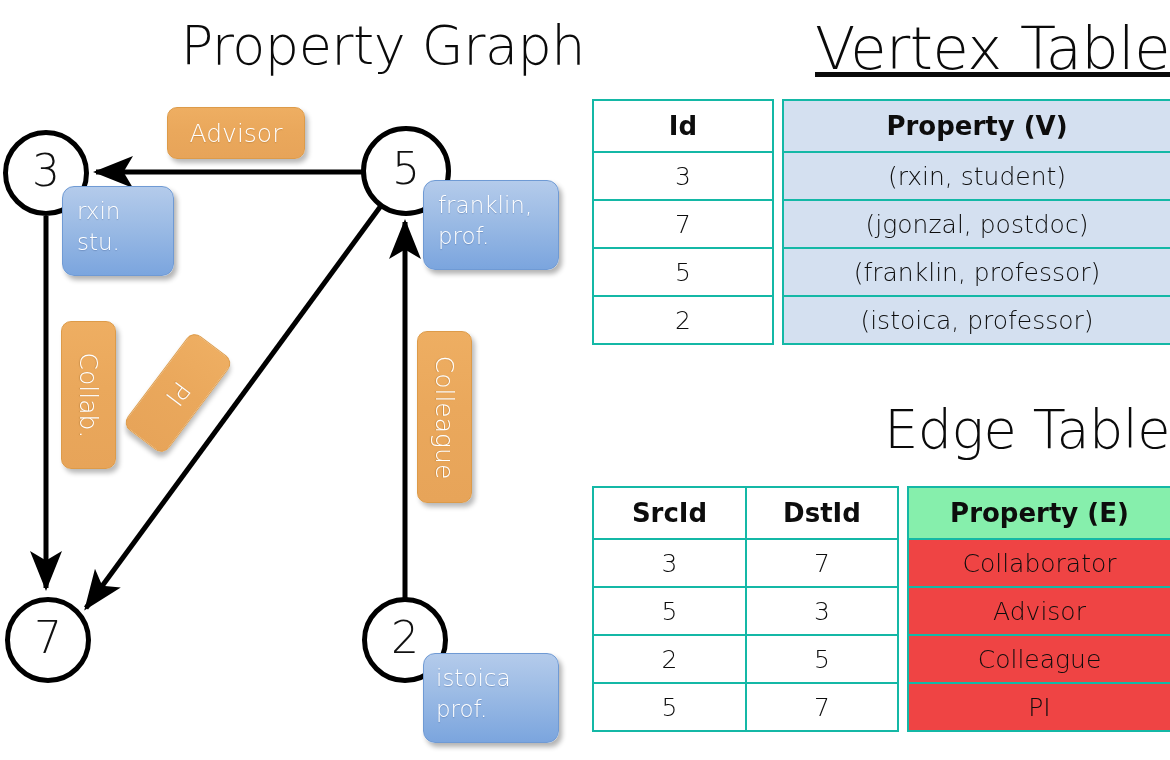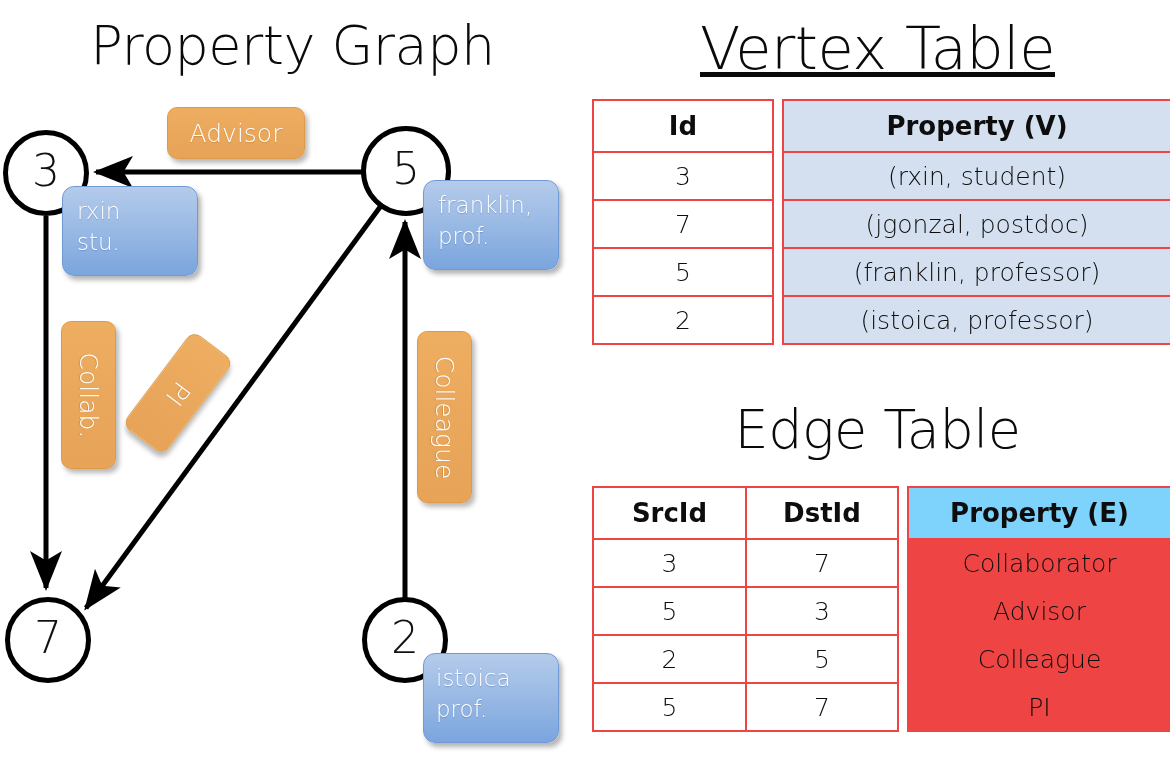--- a/index.html
+++ b/index.html
@@ -18,21 +18,21 @@
 
   
   .title {
     position: absolute;
     font-weight: 300;
     font-family: "DejaVu Sans", sans-serif;
     font-size: 52px;
     letter-spacing: -0.5px;
     color: #0a0a0a;
     white-space: nowrap;
-    text-align: center;
+    text-align: right;
     -webkit-font-smoothing: antialiased;
   }
   #title-property-graph { left: 0px;   top: 14px;  width: 585px; font-size: 54px; }
   #title-vertex-table   { left: 585px; top: 14px;  width: 585px; font-size: 59px; text-decoration: underline; }
   #title-edge-table     { left: 585px; top: 398px; width: 585px; font-size: 54px; }
 
   
   #graph-canvas {
     position: absolute;
     left: 0; top: 0;
@@ -110,40 +110,40 @@
 
   
   .tbl {
     position: absolute;
     border-collapse: collapse;
     table-layout: fixed;
     font-family: "DejaVu Sans", sans-serif;
     font-weight: 300;
   }
   .tbl td, .tbl th {
-    border: 2px solid #ef4444;
+    border: 2px solid #14b8a6;
     text-align: center;
     font-weight: 300;
     font-size: 25px;
     color: #0d0d0d;
     padding: 0;
     height: 46px;
     vertical-align: middle;
   }
   .tbl th {
     font-weight: 700;
     font-size: 26px;
     height: 50px;
   }
   .spacer-col { border: none !important; width: 10px; background: #fff; }
 
   .v-prop-cell { background: #d4e0f0; }
   .v-prop-head { background: #d4e0f0; }
   .e-prop-cell { background: #ef4444; }
-  .e-prop-head { background: #7dd3fc; }
+  .e-prop-head { background: #86efac; }
 
   #vertex-table { left: 592px; top: 99px; width: 578px; }
   #edge-table   { left: 592px; top: 486px; width: 578px; }
 </style>
 </head>
 <body>
 
 <div class="title" id="title-property-graph">Property Graph</div>
 
 <div id="graph-canvas">
@@ -178,21 +178,21 @@
   <div class="vertex" style="left:361px; top:126px; width:90px; height:90px;">
     <span>5</span>
   </div>
   <div class="vertex" style="left:5px; top:597px; width:86px; height:86px;">
     <span>7</span>
   </div>
   <div class="vertex" style="left:362px; top:597px; width:86px; height:86px;">
     <span>2</span>
   </div>
 
-  <div class="prop-box" style="left:62px; top:186px; width:136px; height:90px;"><span><span>rxin</span><br><span>stu.</span></span></div>
+  <div class="prop-box" style="left:62px; top:186px; width:112px; height:90px;"><span><span>rxin</span><br><span>stu.</span></span></div>
 
   <div class="prop-box" style="left:423px; top:180px; width:136px; height:90px;"><span><span>franklin,</span><br><span>prof.</span></span></div>
 
 
   <div class="prop-box" style="left:423px; top:653px; width:136px; height:90px;padding-left:12px;"><span><span>istoica</span><br><span>prof.</span></span></div>
 
   <div class="edge-label" style="left:167px; top:107px; width:138px; height:52px;">
     <span>Advisor</span>
   </div>
 

